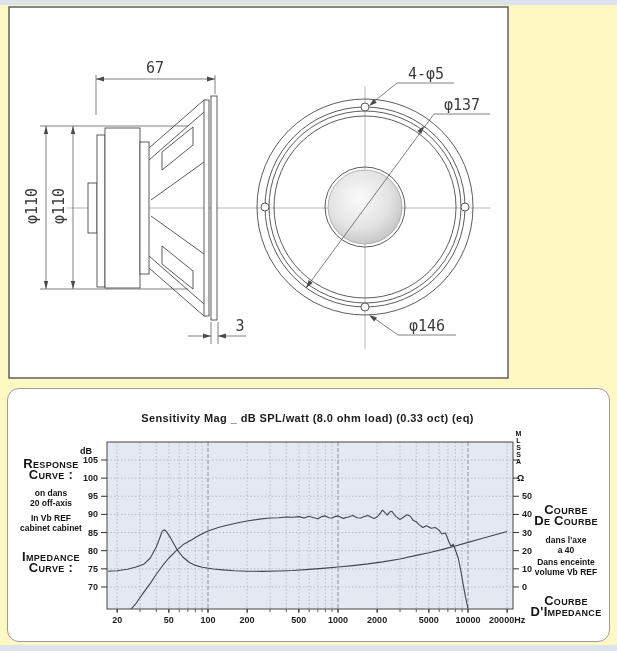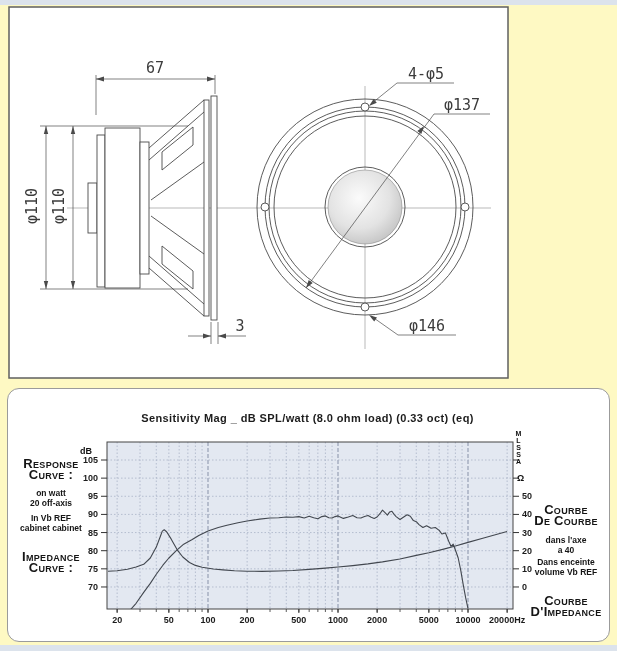--- a/index.html
+++ b/index.html
@@ -255,21 +255,21 @@
         <text x="507.13389943631756" y="623" text-anchor="middle" style="font:bold 9px &quot;Liberation Sans&quot;,sans-serif" fill="#1c1c1c">20000Hz</text>
         <g clip-path="url(#plotClip)">
           <polyline points="129.7,610.6 136.1,603.3 143.7,592.4 150.3,583.4 156.3,574.3 162.9,565.2 168.9,558.0 176.3,550.7 183.7,544.2 191.8,539.8 198.8,535.5 208.0,531.1 218.3,527.5 227.0,525.3 238.0,522.8 247.1,521.0 259.7,519.1 270.0,518.0 278.7,517.7 286.3,517.0 292.9,517.3 298.9,516.6 304.2,518.0 309.2,516.2 313.7,517.7 317.9,518.8 321.8,516.6 325.4,515.9 328.8,517.7 332.1,518.0 335.1,516.6 338.0,515.9 343.4,518.4 348.3,517.0 352.8,515.5 357.0,517.7 360.9,518.0 364.5,516.6 368.0,515.5 371.2,517.3 374.2,518.4 377.1,517.0 379.9,513.7 382.5,510.1 385.0,512.6 387.4,515.1 389.7,511.9 391.9,511.2 394.1,514.4 396.1,516.6 400.0,519.5 403.7,517.0 407.1,514.8 410.3,516.2 413.4,520.6 416.3,521.7 419.0,524.6 422.9,527.5 426.6,525.7 431.1,528.2 435.3,527.5 439.2,530.4 441.9,534.0 445.4,532.9 448.7,541.3 451.0,546.3 453.2,544.2 455.4,550.0 458.2,558.0 460.8,570.7 463.3,585.2 465.7,597.9 468.0,608.7" fill="none" stroke="#42474f" stroke-width="1.1" stroke-linejoin="round"></polyline>
           <polyline points="108.0,571.2 117.1,570.7 127.4,569.2 136.1,567.0 143.7,564.3 150.3,558.0 156.3,547.1 160.4,536.2 162.3,531.1 164.2,529.8 166.6,531.7 171.1,538.9 177.2,549.8 182.8,557.0 189.5,562.5 195.4,565.4 202.1,567.2 213.4,569.0 222.8,569.9 234.5,570.8 247.1,571.2 261.9,571.4 278.7,571.0 292.9,570.5 309.2,569.4 325.4,568.1 338.0,567.0 352.8,565.6 368.0,563.9 382.5,561.9 400.0,559.0 416.3,555.4 428.9,552.7 443.7,549.1 455.4,546.0 468.0,542.4 482.8,538.2 498.0,534.0 507.1,531.5" fill="none" stroke="#42474f" stroke-width="1.1" stroke-linejoin="round"></polyline>
         </g>
       </g>
   </svg>
 
   <div class="ann caps lblock" style="top:459px">Response</div>
   <div class="ann caps lblock" style="top:470px">Curve :</div>
-  <div class="ann lblock" style="top:488px">on watt</div>
+  <div class="ann lblock" style="top:488px">on dans</div>
   <div class="ann lblock" style="top:498px">20 off-axis</div>
   <div class="ann lblock" style="top:513px">In Vb REF</div>
   <div class="ann lblock" style="top:523px">cabinet cabinet</div>
   <div class="ann caps lblock" style="top:552px">Impedance</div>
   <div class="ann caps lblock" style="top:563px">Curve :</div>
 
   <div class="ann caps rblock" style="top:461px">Courbe</div>
   <div class="ann caps rblock" style="top:472px">De Courbe</div>
   <div class="ann rblock" style="top:491px">dans l'axe</div>
   <div class="ann rblock" style="top:501px">a 40</div>

